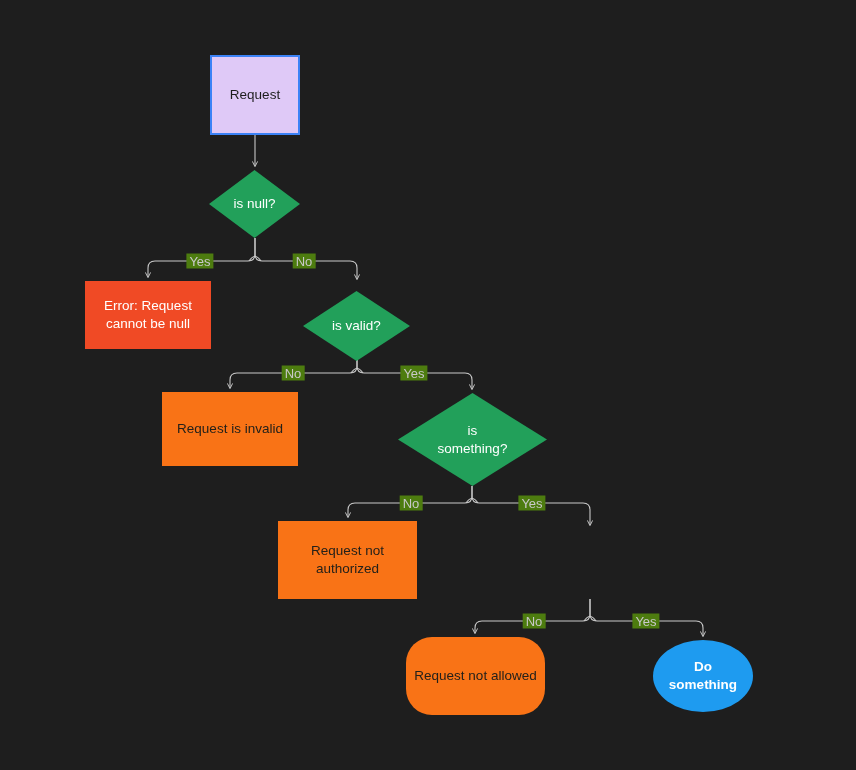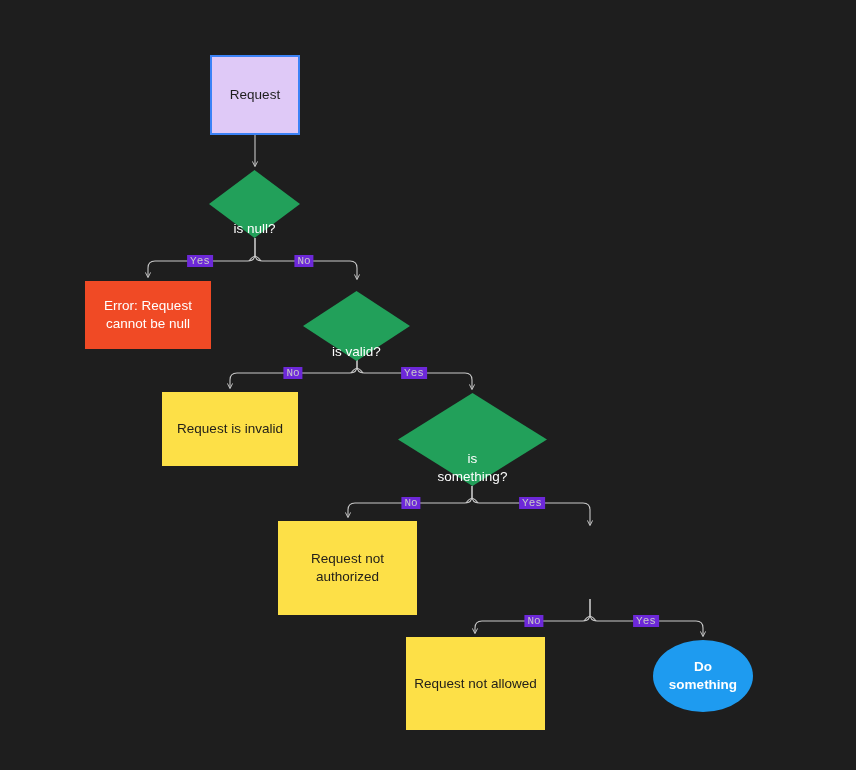--- a/index.html
+++ b/index.html
@@ -39,56 +39,55 @@
   .node-start {
     background: #dfc9f7;
     border: 2px solid #3b82f6;
     color: #1d1d1d;
   }
   .node-error {
     background: #f04a25;
     color: #ffffff;
   }
   .node-warn {
-    background: #fde047;
+    background: #f97316;
     color: #24211a;
   }
   .node-end {
     background: #1e9bf0;
     color: #ffffff;
     border-radius: 50%;
     font-size: 13.5px;
     font-weight: bold;
   }
   .node-decision {
     color: #ffffff;
     font-size: 13.5px;
     background: transparent;
-    align-items: flex-end;
   }
   .diamond-shape {
     position: absolute;
     left: 0; top: 0;
     width: 100%;
     height: 100%;
     background: #22a05a;
     clip-path: polygon(50% 0%, 100% 50%, 50% 100%, 0% 50%);
     z-index: 0;
   }
   .diamond-text {
     position: relative;
     z-index: 1;
   }
   .edge-label {
     position: absolute;
     color: #c9c9c9;
-    font-size: 11px;
-    font-family: Liberation Mono, monospace;
+    font-size: 13px;
+    font-family: Liberation Sans, sans-serif;
     transform: translate(-50%, -50%);
-    background: #6d28d9;
+    background: #4d7c0f;
     padding: 0 3px;
     white-space: nowrap;
   }
 </style>
 </head>
 <body>
 
 <div id="canvas">
 
   <svg id="edge-layer" viewBox="0 0 856 770" width="856" height="770">
@@ -148,27 +147,27 @@
   <div class="node node-rect node-warn" style="left:162px; top:392px; width:136px; height:74px;">
     <span>Request is invalid</span>
   </div>
 
   <div class="node node-decision" style="left:398px; top:393px; width:149px; height:93px;">
     <span class="diamond-shape"></span>
     <span class="diamond-text">is
 something?</span>
   </div>
 
-  <div class="node node-rect node-warn" style="left:278px; top:521px; width:139px; height:94px;">
+  <div class="node node-rect node-warn" style="left:278px; top:521px; width:139px; height:78px;">
     <span>Request not
 authorized</span>
   </div>
 
 
-  <div class="node node-rect node-warn" style="left:406px; top:637px; width:139px; height:93px;">
+  <div class="node node-rect node-warn" style="left:406px; top:637px; width:139px; height:78px;border-radius:26px;">
     <span>Request not allowed</span>
   </div>
 
   <div class="node node-end" style="left:653px; top:640px; width:100px; height:72px;">
     <span>Do
 something</span>
   </div>
 
   <span class="edge-label" style="left:200px; top:261px;">Yes</span>
   <span class="edge-label" style="left:304px; top:261px;">No</span>

